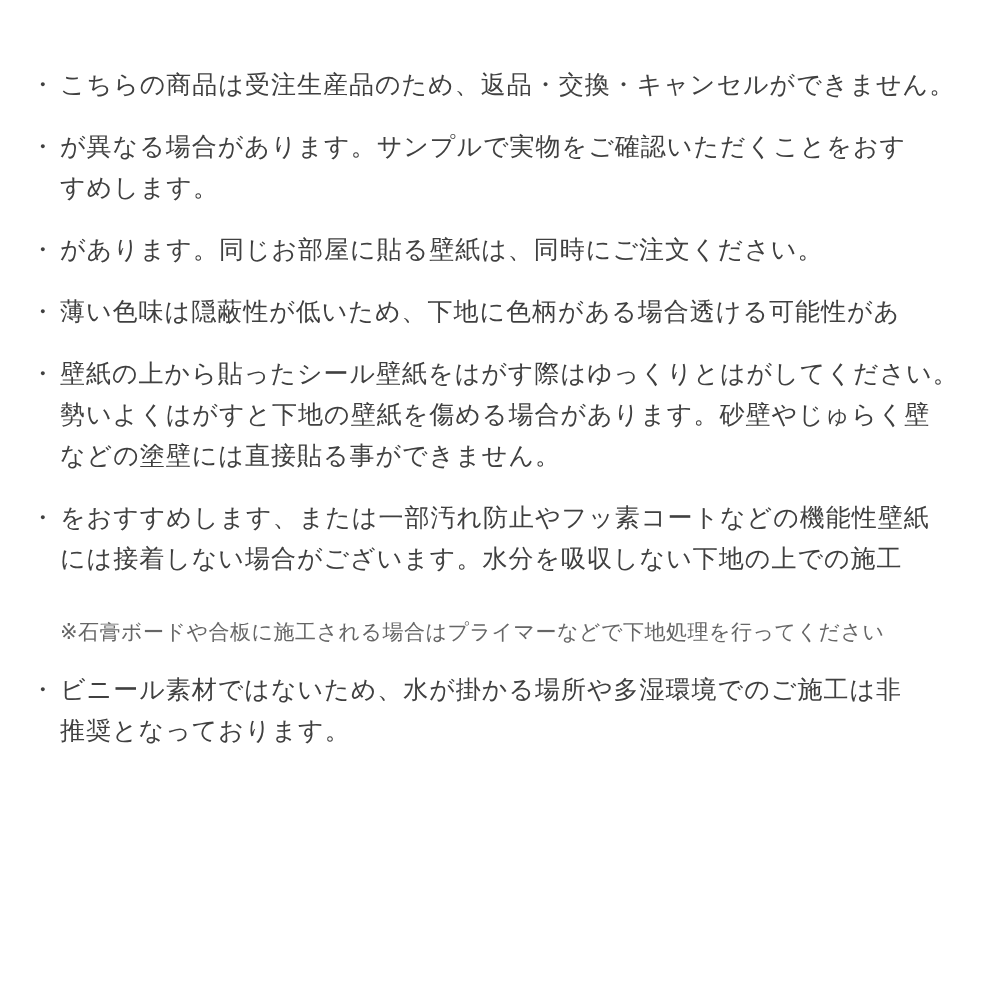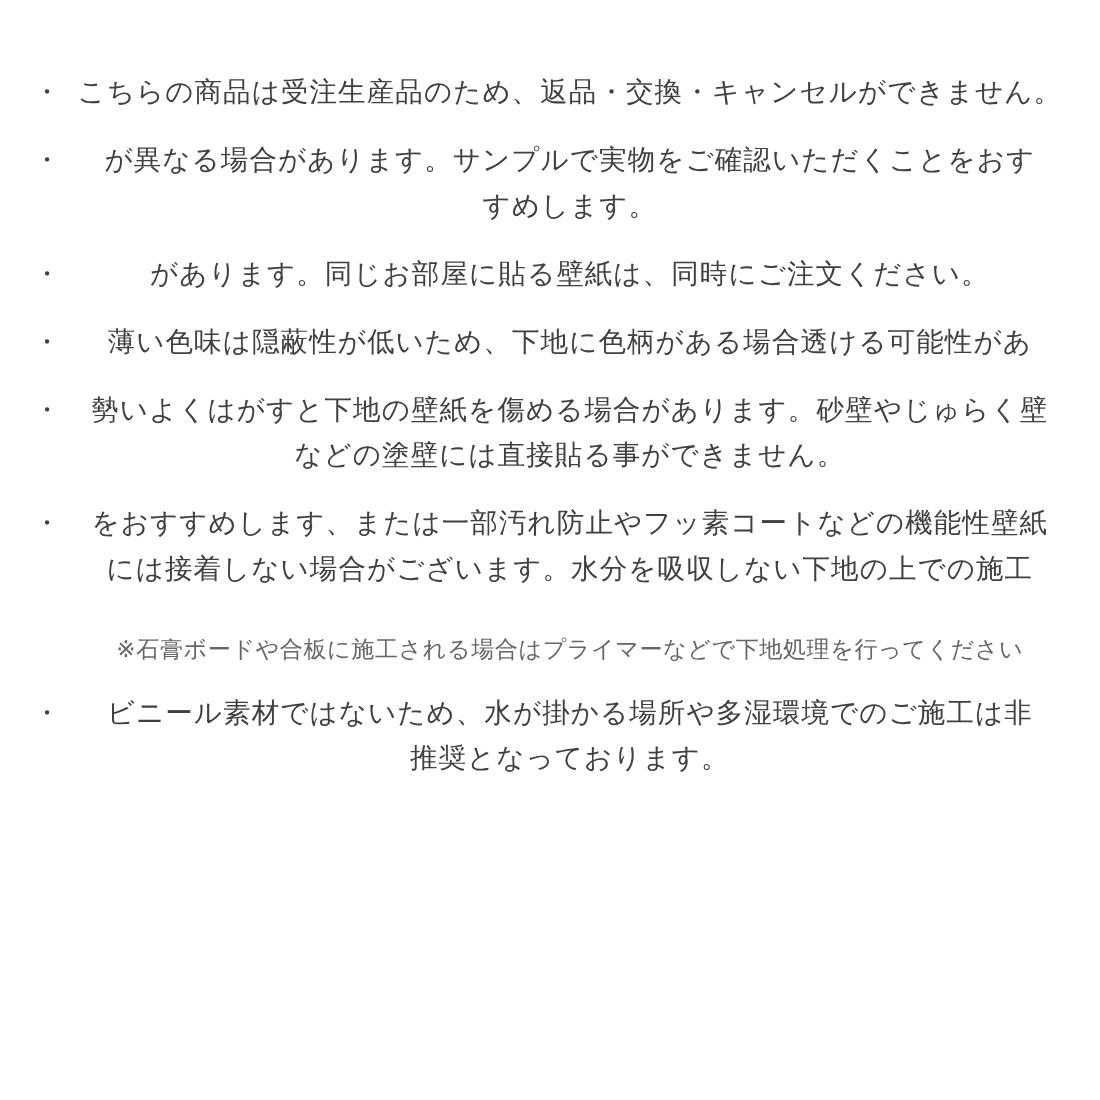--- a/index.html
+++ b/index.html
@@ -29,21 +29,20 @@
   }
   .bullet {
     flex: 0 0 30px;
     font-size: 25px;
     line-height: 41px;
     color: #404040;
   }
   .note-text {
     flex: 1 1 auto;
     min-width: 0;
-    text-align: center;
   }
   .line {
     font-size: 25px;
     line-height: 41px;
     letter-spacing: 1px;
     white-space: nowrap;
     color: #404040;
   }
   .sub-note .line {
     font-size: 21px;
@@ -86,20 +85,21 @@
   <div class="note-item">
     <span class="bullet">・</span>
     <div class="note-text">
           <div class="line">薄い色味は隠蔽性が低いため、下地に色柄がある場合透ける可能性があ</div>
         </div>
   </div>
 
   <div class="note-item">
     <span class="bullet">・</span>
     <div class="note-text">
+          <div class="line">壁紙の上から貼ったシール壁紙をはがす際はゆっくりとはがしてください。</div>
           <div class="line">勢いよくはがすと下地の壁紙を傷める場合があります。砂壁やじゅらく壁</div>
           <div class="line">などの塗壁には直接貼る事ができません。</div>
         </div>
   </div>
 
   <div class="note-item">
     <span class="bullet">・</span>
     <div class="note-text">
           <div class="line">をおすすめします、または一部汚れ防止やフッ素コートなどの機能性壁紙</div>
           <div class="line">には接着しない場合がございます。水分を吸収しない下地の上での施工</div>

